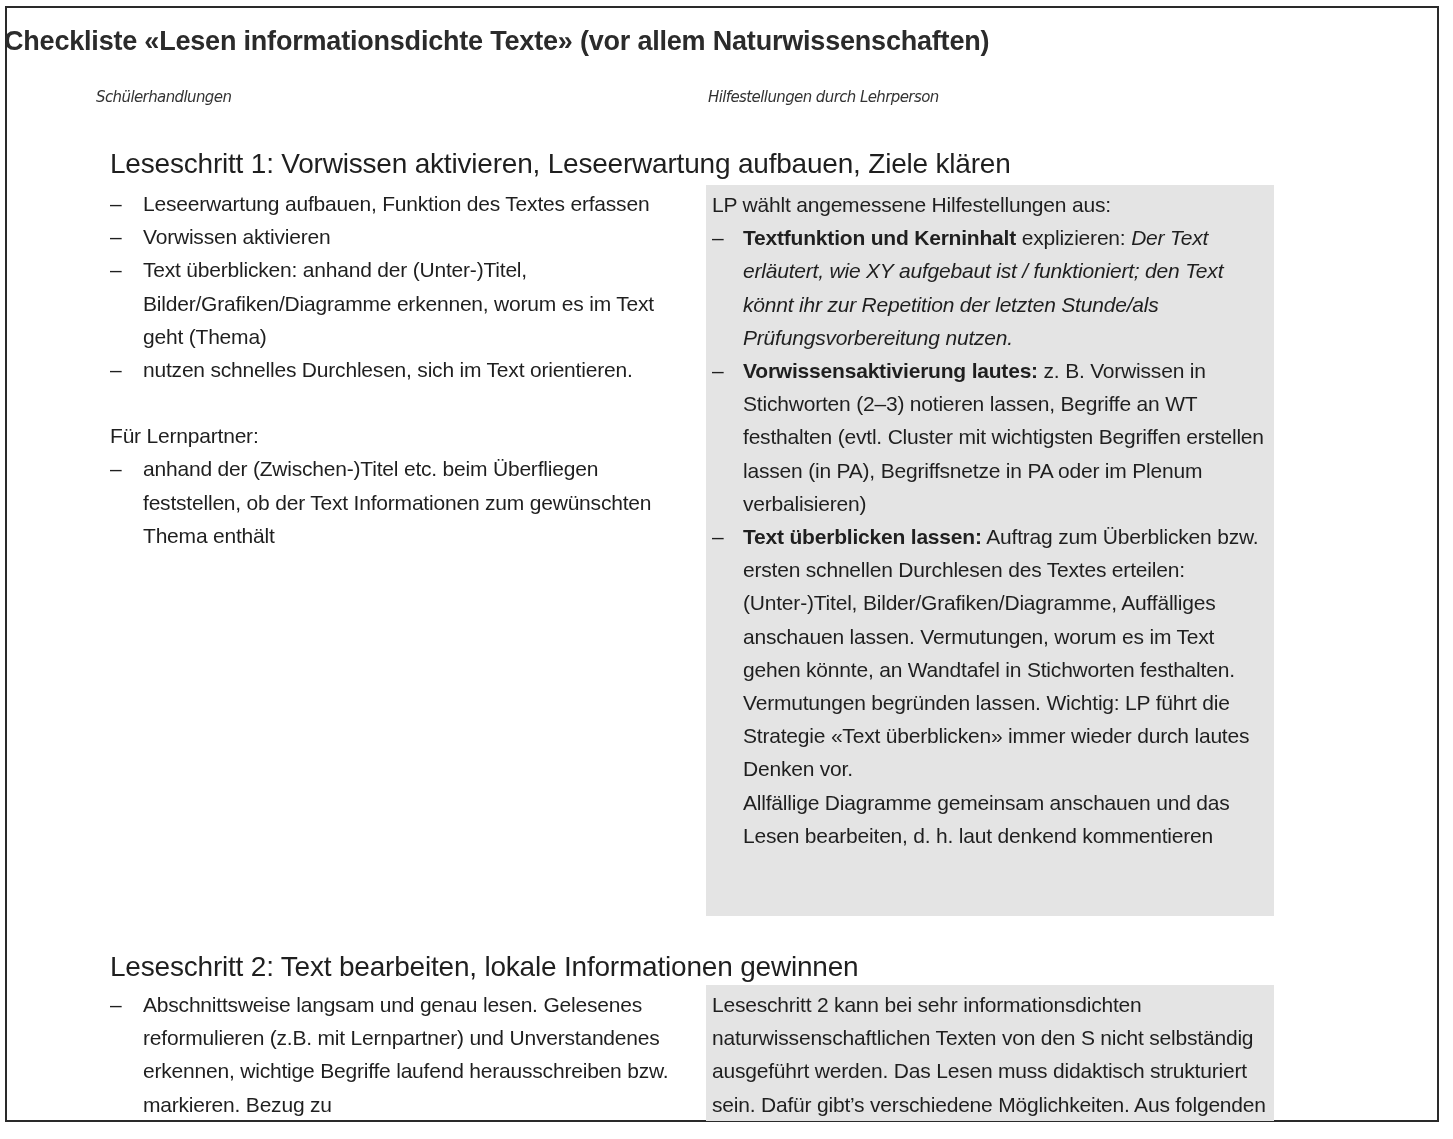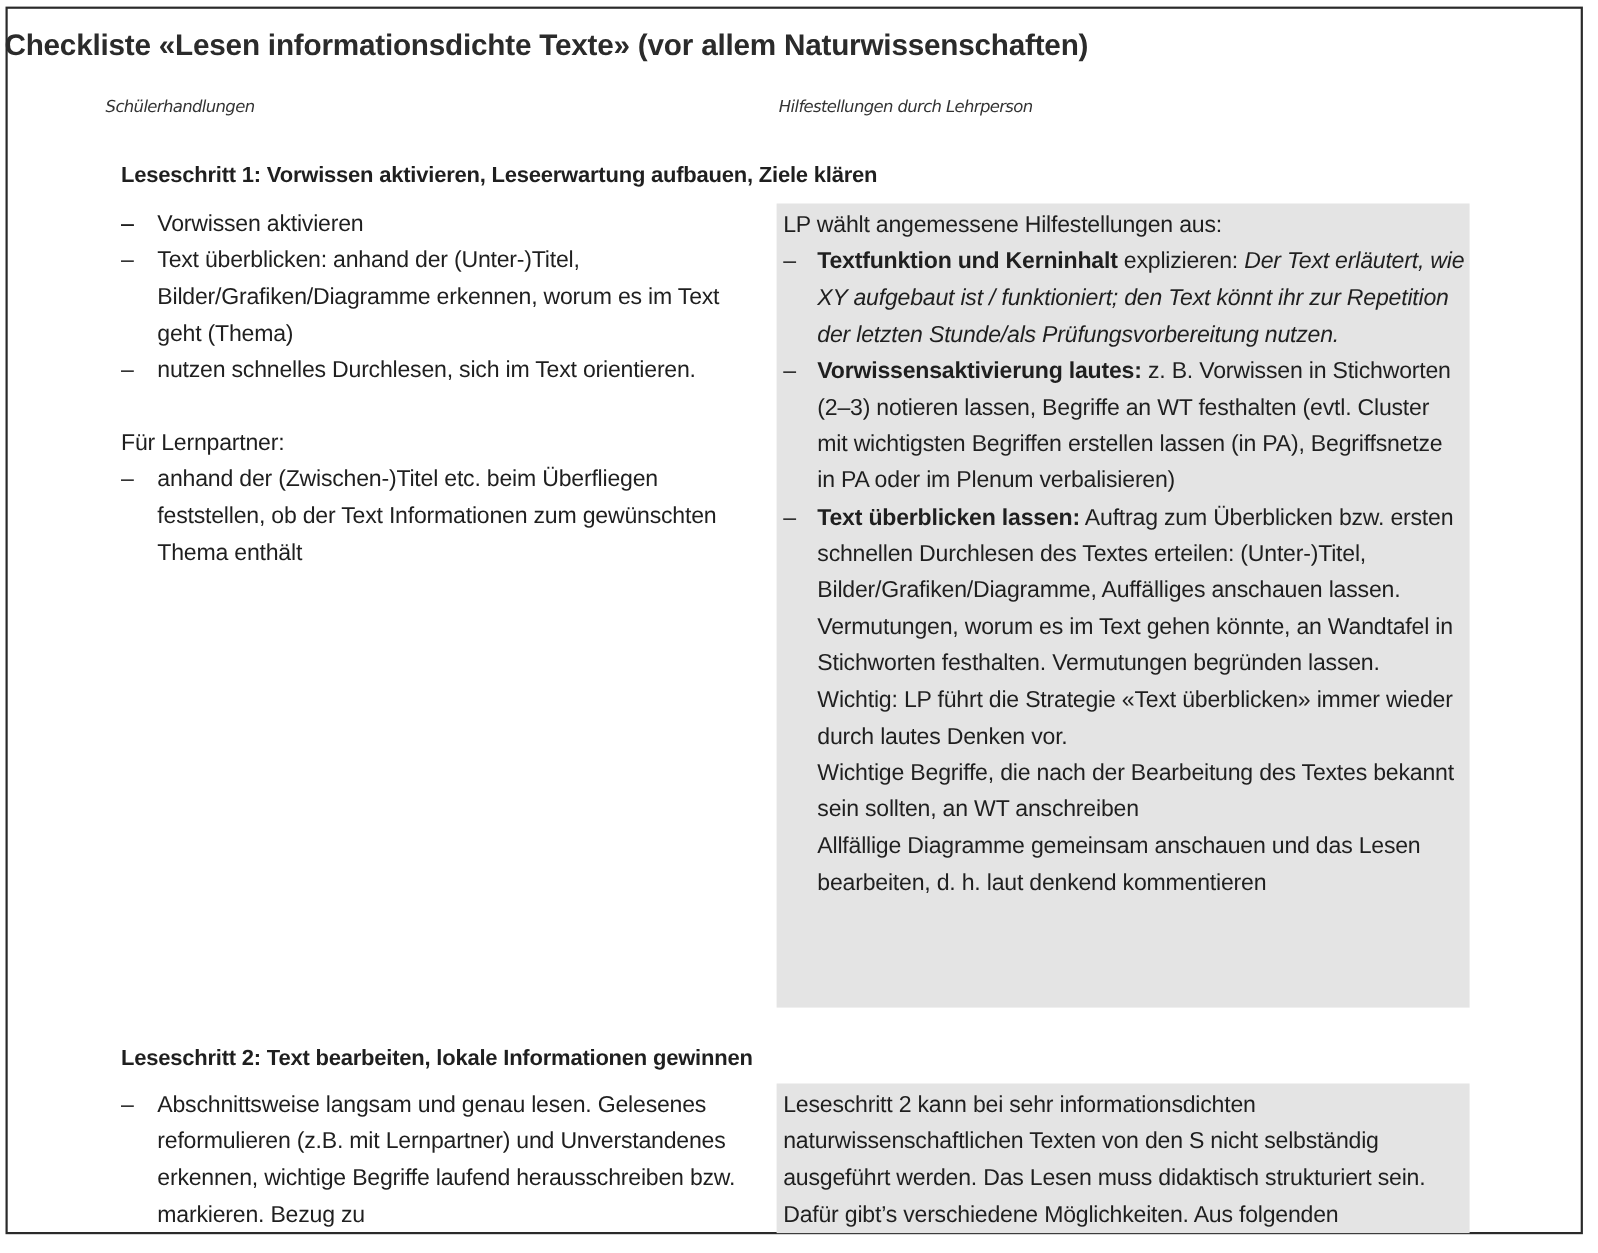--- a/index.html
+++ b/index.html
@@ -15,30 +15,30 @@
       position: absolute; left: 4px; width: 1440px; top: 26px; text-align: left;
       font-size: 27px; font-weight: bold; color: #2b2b2b; letter-spacing: -0.2px;
     }
     .colhead {
       position: absolute; top: 88px; font-size: 15px; font-style: italic; color: #333;
       font-family: "DejaVu Sans", sans-serif; font-weight: normal; letter-spacing: -0.6px;
     }
     .colhead.left { left: 96px; }
     .colhead.right { left: 708px; }
     .step {
-      position: absolute; left: 110px; font-size: 20px; font-weight: bold; color: #1f1f1f;
+      position: absolute; left: 110px; font-size: 28px; font-weight: normal; color: #1f1f1f;
       letter-spacing: -0.2px;
     }
     .body-text { font-size: 21px; line-height: 33.2px; color: #1f1f1f; letter-spacing: -0.2px; }
     .left-col { position: absolute; left: 110px; width: 570px; }
     .dash-item { position: relative; padding-left: 33px; }
     .dash { position: absolute; left: 0; top: 0; }
     .gap { height: 33px; }
     .gray {
-      position: absolute; left: 706px; width: 630px; background: #e4e4e4;
+      position: absolute; left: 706px; width: 568px; background: #e4e4e4;
       box-sizing: border-box; padding: 3px 4px 0 6px;
     }
     .gray .dash-item { padding-left: 31px; }
     .it { font-style: italic; }
     .bd { font-weight: bold; }
   </style>
 </head>
 <body>
 
 <div class="frame"></div>
@@ -46,20 +46,21 @@
 <div class="title">Checkliste «Lesen informationsdichte Texte» (vor allem Naturwissenschaften)</div>
 
 <div class="colhead left">Schülerhandlungen</div>
 <div class="colhead right">Hilfestellungen durch Lehrperson</div>
 
 <div class="step" style="top:148px;">Leseschritt 1: Vorwissen aktivieren, Leseerwartung aufbauen, Ziele klären</div>
 
 <div class="left-col body-text" style="top:187px;">
   <div class="dash-item">
     <span class="dash">–</span>
+    <span>Leseerwartung aufbauen, Funktion des Textes erfassen</span>
   </div>
   <div class="dash-item">
     <span class="dash">–</span>
     <span>Vorwissen aktivieren</span>
   </div>
   <div class="dash-item">
     <span class="dash">–</span>
     <span>Text überblicken: anhand der (Unter-)Titel, Bilder/Grafiken/Diagramme erkennen, worum es im Text geht (Thema)</span>
   </div>
   <div class="dash-item">
@@ -81,21 +82,20 @@
     <span class="bd">Textfunktion und Kerninhalt</span><span> explizieren: </span><span class="it">Der Text erläutert, wie XY aufgebaut ist / funktioniert; den Text könnt ihr zur Repetition der letzten Stunde/als Prüfungsvorbereitung nutzen.</span>
   </div>
   <div class="dash-item">
     <span class="dash">–</span>
     <span class="bd">Vorwissensaktivierung lautes:</span><span> z. B. Vorwissen in Stichworten (2–3) notieren lassen, Begriffe an WT festhalten (evtl. Cluster mit wichtigsten Begriffen erstellen lassen (in PA), Begriffsnetze in PA oder im Plenum verbalisieren)</span>
   </div>
   <div class="dash-item">
     <span class="dash">–</span>
     <span class="bd">Text überblicken lassen:</span><span> Auftrag zum Überblicken bzw. ersten schnellen Durchlesen des Textes erteilen: (Unter-)Titel, Bilder/Grafiken/Diagramme, Auffälliges anschauen lassen. Vermutungen, worum es im Text gehen könnte, an Wandtafel in Stichworten festhalten. Vermutungen begründen lassen. Wichtig: LP führt die Strategie «Text überblicken» immer wieder durch lautes Denken vor.</span>
   </div>
-  <div style="padding-left:31px;">Wichtige Begriffe, die nach der Bearbeitung des Textes bekannt sein sollten, an WT anschreiben</div>
   <div style="padding-left:31px;">Allfällige Diagramme gemeinsam anschauen und das Lesen bearbeiten, d. h. laut denkend kommentieren</div>
 </div>
 
 <div class="step" style="top:951px;">Leseschritt 2: Text bearbeiten, lokale Informationen gewinnen</div>
 
 <div class="left-col body-text" style="top:988px;">
   <div class="dash-item">
     <span class="dash">–</span>
     <span>Abschnittsweise langsam und genau lesen. Gelesenes reformulieren (z.B. mit Lernpartner) und Unverstandenes erkennen, wichtige Begriffe laufend herausschreiben bzw. markieren. Bezug zu</span>
   </div>

